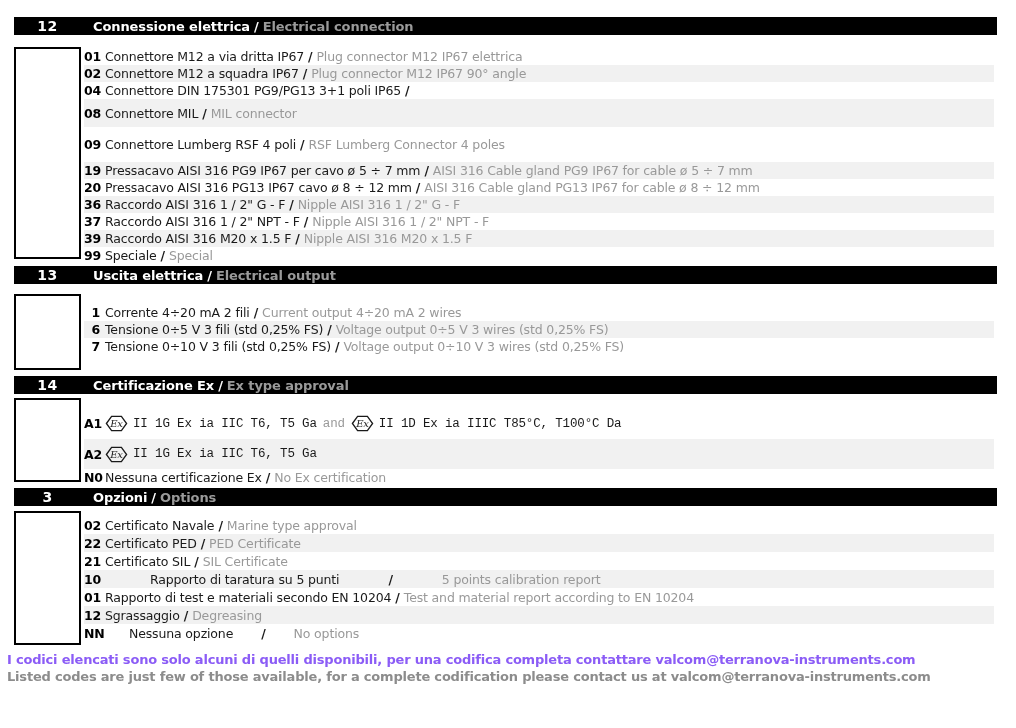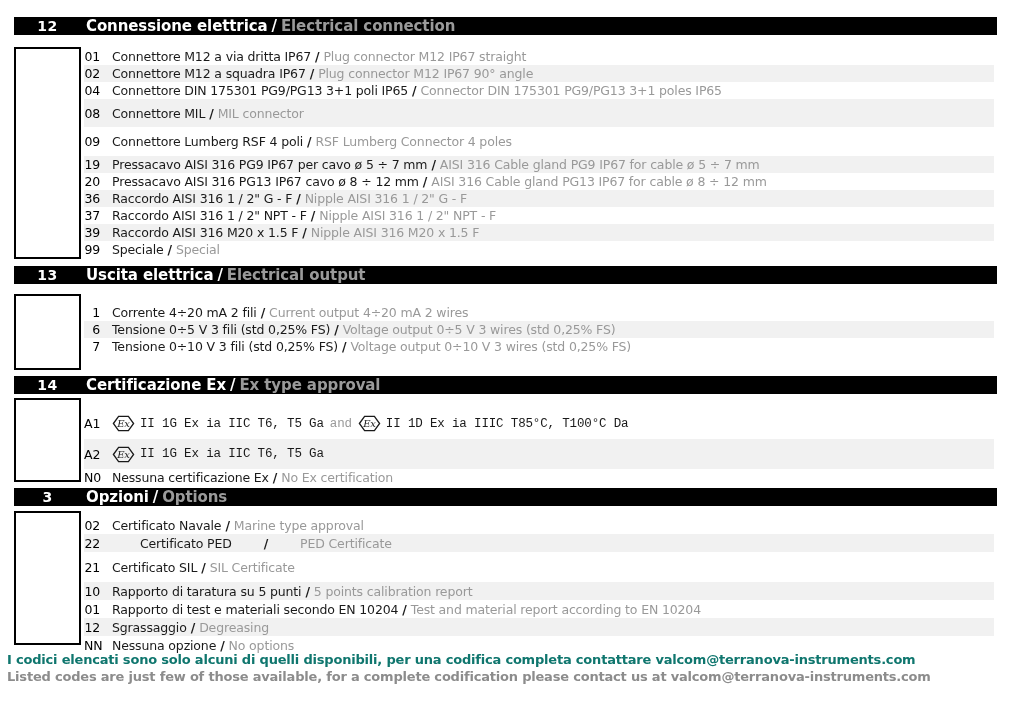--- a/index.html
+++ b/index.html
@@ -14,94 +14,93 @@
   
   .bar{
     margin-left:14px;width:983px;height:18px;background:#000000;
     display:flex;align-items:center;box-sizing:border-box;
   }
   .bar-num{
     width:67px;flex:none;text-align:center;color:#ffffff;
     font-weight:bold;font-size:14px;letter-spacing:0.5px;
   }
   .bar-title{
-    margin-left:5px;font-size:15px;font-weight:bold;color:#ffffff;
+    margin-left:12px;font-size:13px;font-weight:bold;color:#ffffff;
     letter-spacing:-0.1px;white-space:nowrap;
   }
   .bar-title .t-sep{margin:0 4px;}
   .bar-title .t-en{color:#9a9a9a;}
 
   
   .content{position:relative;margin-left:14px;}
   .code-box{
     position:absolute;left:0;width:63px;background:#ffffff;
     border:2px solid #000000;
   }
   .rows{margin-left:70px;width:910px;}
   .row{
     display:flex;align-items:center;
     font-size:12.5px;letter-spacing:-0.15px;color:#1a1a1a;white-space:nowrap;
   }
   .row.stripe{background:#f1f1f1;}
   .code{
-    width:16px;flex:none;text-align:right;font-weight:normal;color:#000000;
-    margin-right:12px;
+    width:16px;flex:none;text-align:right;font-weight:bold;color:#000000;
+    margin-right:5px;
   }
   .sep{font-weight:bold;color:#1a1a1a;margin:0 4px;}
   .lab-en{color:#999999;}
   .seg{margin-right:6px;font-family:Liberation Mono, monospace;}
   .seg.gray{color:#999999;}
   .ex-icon{width:23px;height:17px;flex:none;margin-right:5px;}
 
   
   .footer{margin-left:7px;padding-top:2px;}
   .f-line{
     font-size:13px;font-weight:bold;line-height:17px;
-    letter-spacing:-0.2px;white-space:nowrap;color:#0f766e;
+    letter-spacing:-0.2px;white-space:nowrap;color:#8b5cf6;
   }
   .f-line.f-en{color:#8c8c8c;}
 </style>
 </head>
 <body>
 
 <div class="page">
   <div class="sections" id="sections">
       <section class="sec">
         <div class="bar">
           <span class="bar-num">12</span>
           <span class="bar-title"><span class="t-it">Connessione elettrica</span><span class="t-sep">/</span><span class="t-en">Electrical connection</span></span>
         </div>
         <div class="content" style="height: 231px;">
           <div class="code-box" style="top: 12px; height: 208px;"></div>
           <div class="rows" style="padding-top: 13px;">
             <div class="row" style="height: 17px;">
               <span class="code">01</span>
               <span class="lab-it">Connettore M12 a via dritta IP67</span>
               <span class="sep">/</span>
-              <span class="lab-en">Plug connector M12 IP67 straight</span>
+              <span class="lab-en">Plug connector M12 IP67 elettrica</span>
             </div>
             <div class="row stripe" style="height: 17px;">
               <span class="code">02</span>
               <span class="lab-it">Connettore M12 a squadra IP67</span>
               <span class="sep">/</span>
               <span class="lab-en">Plug connector M12 IP67 90° angle</span>
             </div>
             <div class="row" style="height: 17px;">
               <span class="code">04</span>
               <span class="lab-it">Connettore DIN 175301 PG9/PG13 3+1 poli IP65</span>
               <span class="sep">/</span>
-              <span class="lab-en">Connector DIN 175301 PG9/PG13 3+1 poles IP65</span>
             </div>
             <div class="row stripe" style="height: 28px;">
               <span class="code">08</span>
               <span class="lab-it">Connettore MIL</span>
               <span class="sep">/</span>
               <span class="lab-en">MIL connector</span>
             </div>
-            <div class="row" style="height: 29px;">
+            <div class="row" style="height: 35px;">
               <span class="code">09</span>
               <span class="lab-it">Connettore Lumberg RSF 4 poli</span>
               <span class="sep">/</span>
               <span class="lab-en">RSF Lumberg Connector 4 poles</span>
             </div>
             <div class="row stripe" style="height: 17px;">
               <span class="code">19</span>
               <span class="lab-it">Pressacavo AISI 316 PG9 IP67 per cavo ø 5 ÷ 7 mm</span>
               <span class="sep">/</span>
               <span class="lab-en">AISI 316 Cable gland PG9 IP67 for cable ø 5 ÷ 7 mm</span>
@@ -214,51 +213,51 @@
         </div>
         <div class="content" style="height: 143px;">
           <div class="code-box" style="top: 5px; height: 130px;"></div>
           <div class="rows" style="padding-top: 10px;">
             <div class="row" style="height: 18px;">
               <span class="code">02</span>
               <span class="lab-it">Certificato Navale</span>
               <span class="sep">/</span>
               <span class="lab-en">Marine type approval</span>
             </div>
-            <div class="row stripe" style="height: 18px; gap: 28px;">
+            <div class="row stripe" style="height: 18px;">
               <span class="code">22</span>
               <span class="lab-it">Certificato PED</span>
               <span class="sep">/</span>
               <span class="lab-en">PED Certificate</span>
             </div>
-            <div class="row" style="height: 30px;">
+            <div class="row" style="height: 18px;">
               <span class="code">21</span>
               <span class="lab-it">Certificato SIL</span>
               <span class="sep">/</span>
               <span class="lab-en">SIL Certificate</span>
             </div>
-            <div class="row stripe" style="height: 18px;">
+            <div class="row stripe" style="height: 18px; gap: 45px;">
               <span class="code">10</span>
               <span class="lab-it">Rapporto di taratura su 5 punti</span>
               <span class="sep">/</span>
               <span class="lab-en">5 points calibration report</span>
             </div>
             <div class="row" style="height: 18px;">
               <span class="code">01</span>
               <span class="lab-it">Rapporto di test e materiali secondo EN 10204</span>
               <span class="sep">/</span>
               <span class="lab-en">Test and material report according to EN 10204</span>
             </div>
             <div class="row stripe" style="height: 18px;">
               <span class="code">12</span>
               <span class="lab-it">Sgrassaggio</span>
               <span class="sep">/</span>
               <span class="lab-en">Degreasing</span>
             </div>
-            <div class="row" style="height: 18px;">
+            <div class="row" style="height: 18px; gap: 24px;">
               <span class="code">NN</span>
               <span class="lab-it">Nessuna opzione</span>
               <span class="sep">/</span>
               <span class="lab-en">No options</span>
             </div>
           </div>
         </div>
       </section>
     </div>
   <div class="footer">

